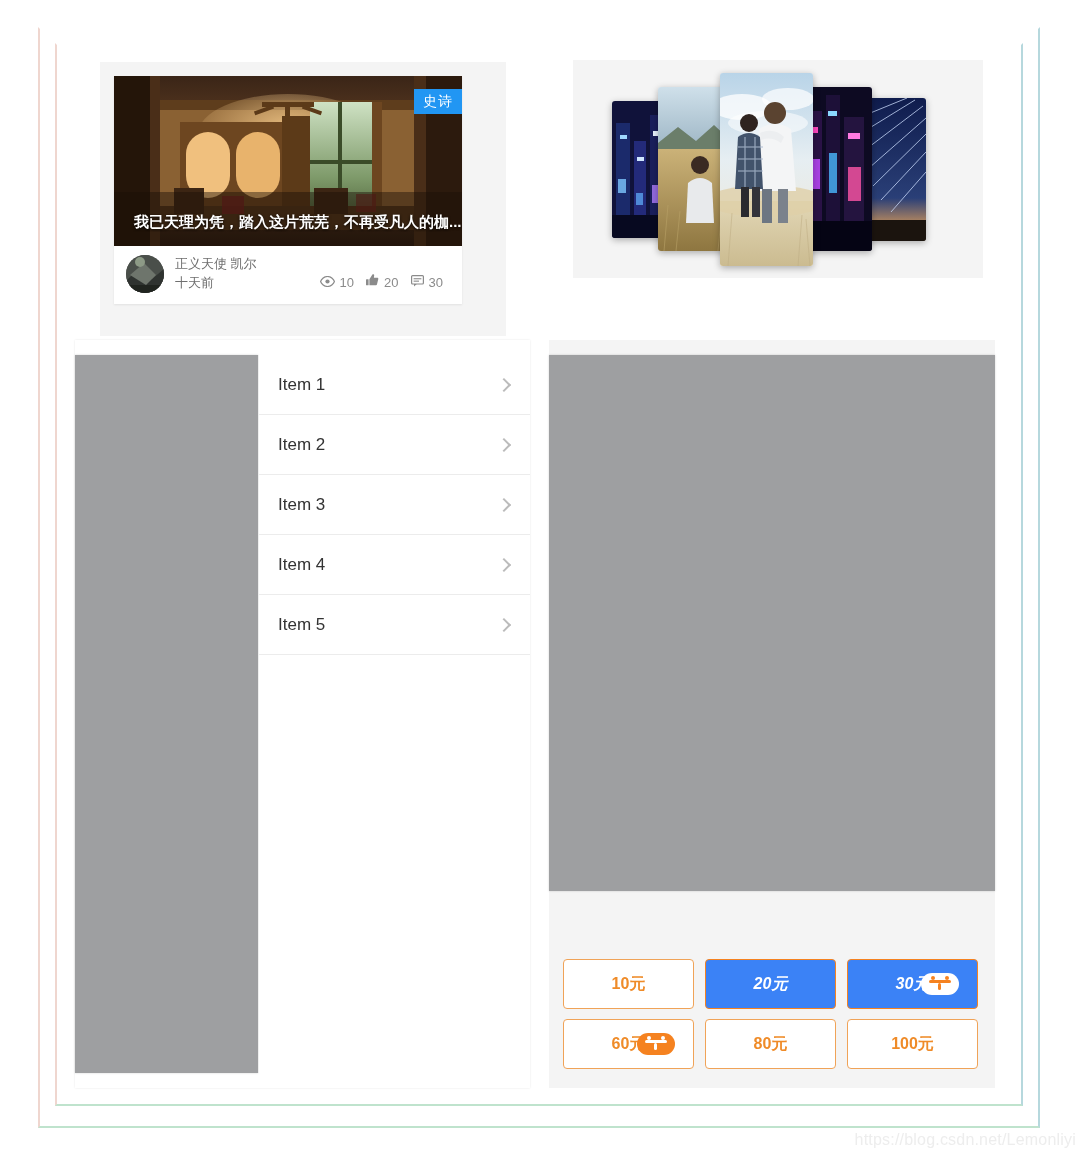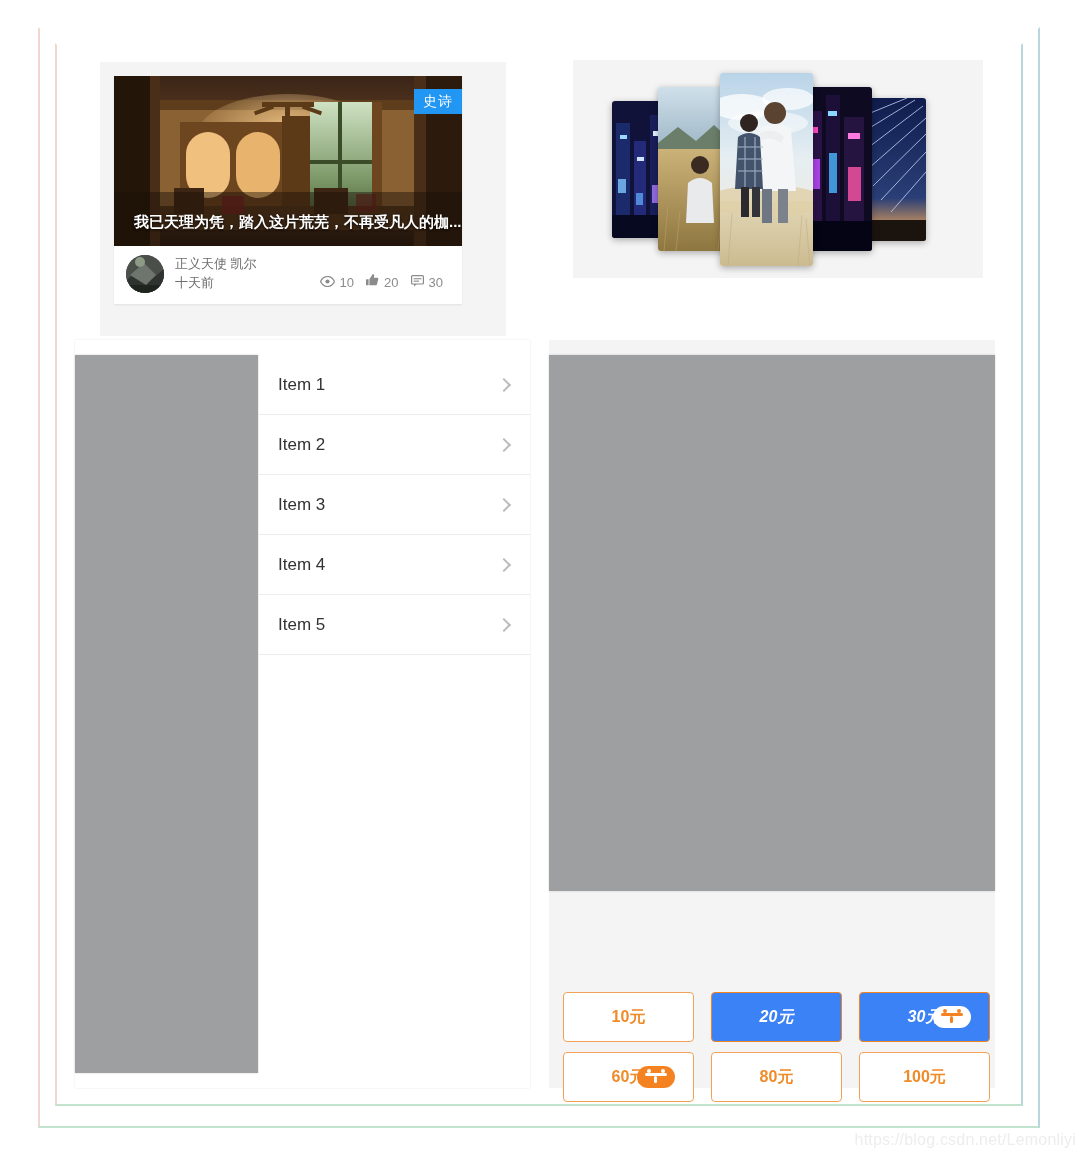--- a/index.html
+++ b/index.html
@@ -189,26 +189,26 @@
     display: flex;
     align-items: center;
     justify-content: space-between;
     padding: 0 16px;
   }
   .btn-cancel { font-size: 17px; color: #4a90e2; }
   .btn-confirm { font-size: 17px; color: #4cb050; }
 
   .amount-grid {
     position: absolute;
-    left: 14px; top: 652px;
+    left: 14px; top: 619px;
     width: 418px;
     display: grid;
     grid-template-columns: repeat(3, 131px);
     grid-auto-rows: 50px;
-    gap: 10px 17px;
+    gap: 10px 11px;
   }
   .amount-btn {
     position: relative;
     border: 1px solid #f0a358;
     border-radius: 4px;
     background: #ffffff;
     color: #ef8b28;
     font-size: 16px;
     font-weight: bold;
     display: flex;

